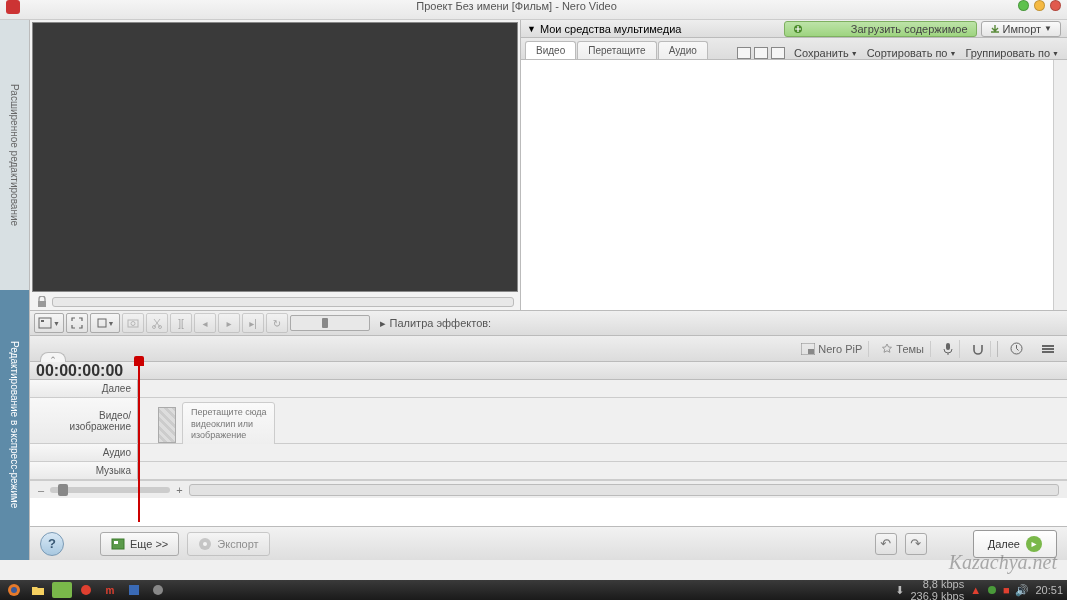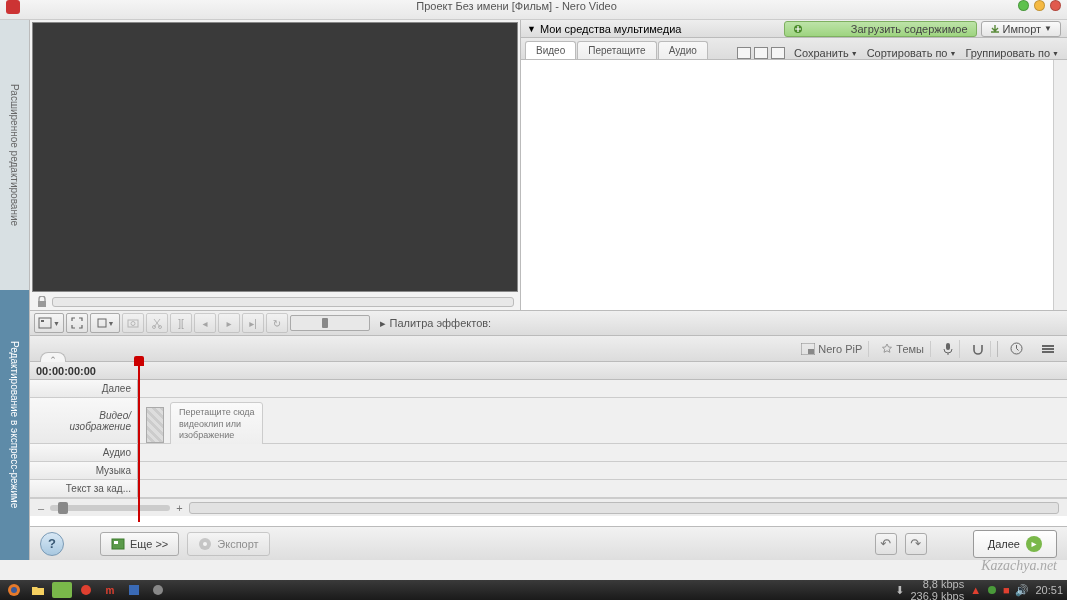--- a/index.html
+++ b/index.html
@@ -44,46 +44,46 @@
 .tbtn.disabled { opacity: 0.5; cursor: default; }
 .slider-box { width: 80px; height: 16px; background: #e8e8e8; border: 1px solid #aaa; border-radius: 2px; position: relative; }
 .slider-box::after { content: ''; position: absolute; left: 40%; top: 2px; bottom: 2px; width: 6px; background: #888; border-radius: 1px; }
 .effects-header { flex: 1; display: flex; align-items: center; padding: 0 8px; color: #555; }
 .effects-header .arrow { margin-right: 4px; }
 .effects-bar { height: 26px; background: linear-gradient(#eee,#dcdcdc); border-bottom: 1px solid #bbb; display: flex; align-items: center; justify-content: flex-end; padding: 0 6px; gap: 6px; }
 .ebtn { display: flex; align-items: flex-start; gap: 3px; padding: 2px 6px; font-size: 10px; color: #666; cursor: pointer; border-right: 1px solid #ccc; }
 .timeline-wrap { flex: 1; display: flex; flex-direction: column; background: #fff; position: relative; }
 .tab-bump { position: absolute; top: -10px; left: 10px; width: 26px; height: 14px; background: #f5f5f5; border: 1px solid #bbb; border-bottom: none; border-radius: 8px 8px 0 0; display: flex; align-items: center; justify-content: center; font-size: 9px; color: #888; }
 .ruler { height: 18px; background: linear-gradient(#eee,#ddd); border-bottom: 1px solid #bbb; display: flex; align-items: center; padding-left: 6px; position: relative; }
-.timecode { font-size: 11px; font-weight: bold; color: #333; text-align: center; }
+.timecode { font-size: 16px; font-weight: bold; color: #333; text-align: center; }
 .playhead { position: absolute; left: 108px; top: 0; width: 2px; height: 160px; background: #c00; z-index: 5; }
 .playhead::before { content: ''; position: absolute; top: -6px; left: -4px; width: 10px; height: 10px; background: #c00; border-radius: 2px 2px 0 0; }
 .track { height: 18px; background: linear-gradient(#f8f8f8,#eaeaea); border-bottom: 1px solid #ccc; display: flex; }
 .track.tall { height: 46px; }
 .track-label { width: 108px; border-right: 1px solid #bbb; display: flex; align-items: center; justify-content: flex-end; padding-right: 6px; font-size: 10px; color: #555; text-align: right; }
 .track-body { flex: 1; position: relative; background: #f0f0f0; }
-.clip-placeholder { position: absolute; left: 8px; top: 4px; display: flex; align-items: center; gap: 6px; }
+.clip-placeholder { position: absolute; left: 20px; top: 4px; display: flex; align-items: center; gap: 6px; }
 .clip-thumb { width: 18px; height: 36px; background: repeating-linear-gradient(45deg,#ddd,#ddd 3px,#ccc 3px,#ccc 6px); border: 1px solid #aaa; }
 .clip-hint { background: linear-gradient(#fafafa,#eee); border: 1px solid #ccc; border-radius: 3px; padding: 4px 8px; font-size: 9px; color: #777; line-height: 1.3; }
 .tl-scroll { height: 18px; background: #eee; border-top: 1px solid #ccc; display: flex; align-items: center; padding: 0 8px; gap: 6px; }
 .zoom-track { width: 120px; height: 6px; background: #ccc; border-radius: 3px; position: relative; }
 .zoom-thumb { position: absolute; left: 8px; top: -3px; width: 10px; height: 12px; background: #888; border-radius: 2px; }
 .hscroll { flex: 1; height: 12px; background: #e2e2e2; border: 1px solid #bbb; border-radius: 3px; }
 .bottom-bar { height: 34px; background: linear-gradient(#f2f2f2,#dedede); border-top: 1px solid #bbb; display: flex; align-items: center; padding: 0 10px; gap: 8px; }
 .bottom-bar .spacer { flex: 1; }
 .round-btn { width: 24px; height: 24px; border-radius: 50%; background: linear-gradient(#d8e8f5,#a8c8e0); border: 1px solid #7a9ab5; display: flex; align-items: center; justify-content: center; color: #3a5a75; font-weight: bold; cursor: pointer; font-size: 13px; }
 .big-btn { height: 24px; padding: 0 10px; background: linear-gradient(#fafafa,#e4e4e4); border: 1px solid #aaa; border-radius: 3px; display: flex; align-items: center; gap: 5px; cursor: pointer; font-size: 10px; color: #444; }
 .big-btn.disabled { opacity: 0.55; }
 .arrow-btn { width: 22px; height: 22px; background: linear-gradient(#f5f5f5,#e0e0e0); border: 1px solid #aaa; border-radius: 3px; display: flex; align-items: center; justify-content: center; cursor: pointer; color: #777; font-size: 13px; }
 .next-btn { height: 28px; padding: 0 14px; background: linear-gradient(#fff,#eee); border: 1px solid #999; border-radius: 3px; display: flex; align-items: center; gap: 6px; font-size: 11px; color: #333; cursor: pointer; }
 .next-circ { width: 16px; height: 16px; border-radius: 50%; background: #7ab84a; display: flex; align-items: center; justify-content: center; color: #fff; font-size: 10px; }
 .taskbar { position: absolute; bottom: 0; left: 0; right: 0; height: 20px; background: linear-gradient(#3a3a3a,#1a1a1a); display: flex; align-items: center; padding: 0 4px; gap: 4px; }
 .tb-icon { width: 20px; height: 16px; border-radius: 2px; display: flex; align-items: center; justify-content: center; font-size: 10px; cursor: pointer; }
 .status-right { margin-left: auto; display: flex; align-items: center; gap: 6px; color: #bbb; font-size: 9px; }
-.watermark { position: absolute; right: 10px; bottom: 26px; font-size: 14px; font-style: italic; color: rgba(80,80,80,0.45); pointer-events: none; font-family: Georgia, serif; }
+.watermark { position: absolute; right: 10px; bottom: 26px; font-size: 20px; font-style: italic; color: rgba(80,80,80,0.45); pointer-events: none; font-family: Georgia, serif; }
 svg { display: block; }
 </style>
 </head>
 <body>
 
 <div class="titlebar">
   <div class="app-icon"></div>
   <div class="title">Проект Без имени [Фильм] - Nero Video</div>
   <div class="mac-btn mac-green"></div>
   <div class="mac-btn mac-yellow"></div>
@@ -249,41 +249,37 @@
       <div class="tab-bump">⌃</div>
       <div class="ruler">
         <span class="timecode">00:00:00:00</span>
         <div class="playhead"></div>
       </div>
       <div class="track">
           <div class="track-label">Далее</div>
           <div class="track-body"></div>
         </div>
       <div class="track tall">
-        <div class="track-label" style="white-space:pre-line;font-style:italic;">Видео/
+        <div class="track-label" style="white-space:pre-line;">Видео/
 изображение</div>
         <div class="track-body">
           <div class="clip-placeholder">
             <div class="clip-thumb"></div>
             <div class="clip-hint" style="white-space:pre-line;">Перетащите сюда
 видеоклип или
 изображение</div>
           </div>
         </div>
       </div>
       <div class="track">
           <div class="track-label">Аудио</div>
           <div class="track-body"></div>
         </div>
       <div class="track">
           <div class="track-label">Музыка</div>
-          <div class="track-body"></div>
-        </div>
-      <div class="track">
-          <div class="track-label">Текст за кад...</div>
           <div class="track-body"></div>
         </div>
       <div class="tl-scroll">
         <span style="color:#777;">–</span>
         <div class="zoom-track">
             <div class="zoom-thumb"></div>
           </div>
         <span style="color:#777;">+</span>
         <div class="hscroll"></div>
       </div>

